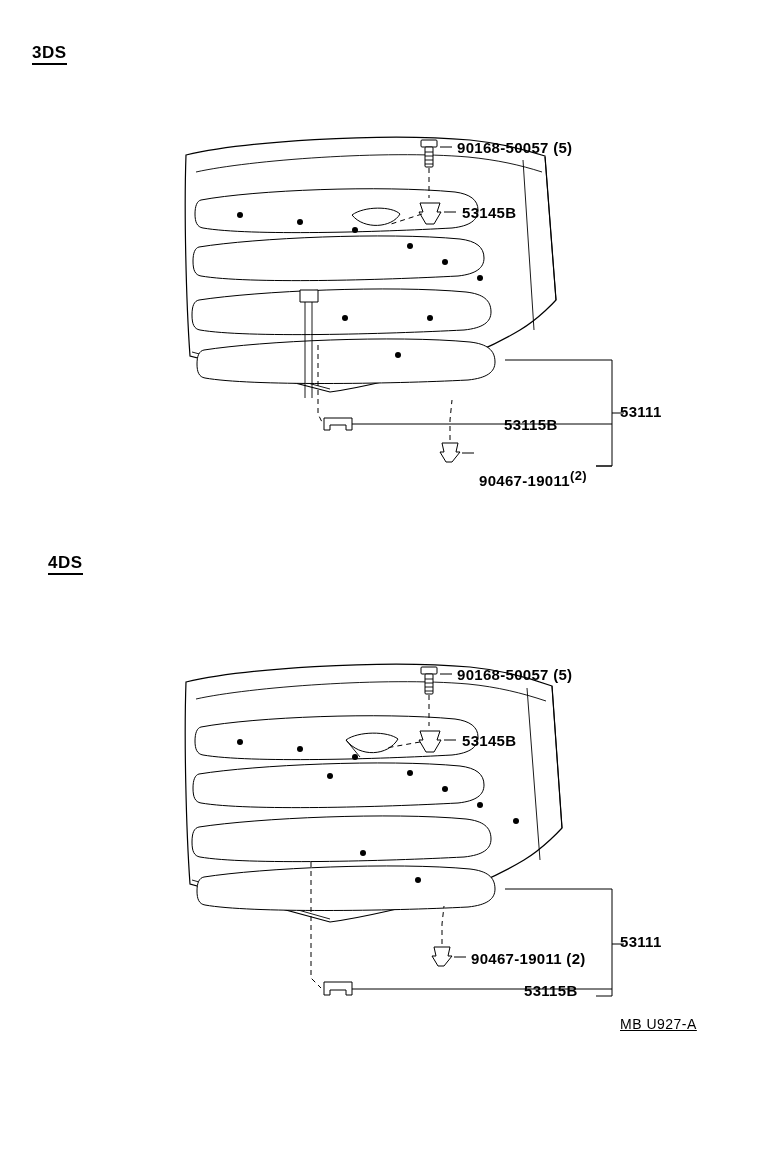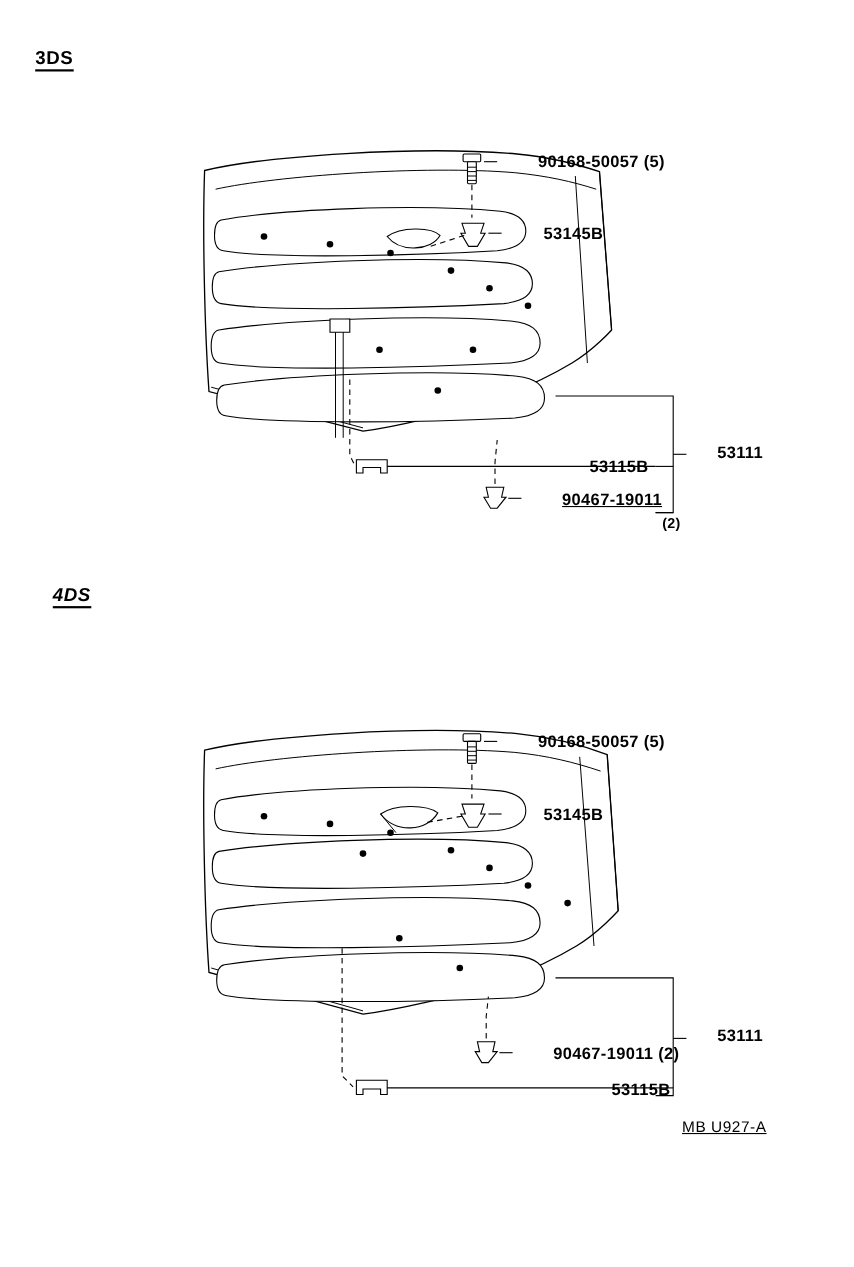--- a/index.html
+++ b/index.html
@@ -30,21 +30,20 @@
     padding-bottom: 1px;
     line-height: 18px;
   }
   .label {
     position: absolute;
     font-size: 15px;
     font-weight: bold;
     letter-spacing: 0.3px;
     white-space: nowrap;
     line-height: 16px;
-    margin-left: 32px;
   }
   .label.small {
     font-size: 13px;
     font-weight: bold;
   }
   .footer-code {
     position: absolute;
     font-size: 14px;
     letter-spacing: 0.5px;
     white-space: nowrap;
@@ -146,27 +145,27 @@
     <path class="ln" d="M596,424 L612,424"></path>
     <path class="ln" d="M596,466 L612,466"></path>
   </svg>
 
   <div class="label" style="left:457px; top:140px;">90168-50057  (5)</div>
 
   <div class="label" style="left:462px; top:205px;">53145B</div>
 
   <div class="label" style="left:504px; top:417px;">53115B</div>
 
-  <div class="label" style="left:479px; top:447px;text-decoration:underline;">90467-19011</div>
+  <div class="label" style="left:479px; top:473px;">90467-19011</div>
 
   <div class="label small" style="left:570px; top:468px;">(2)</div>
 
   <div class="label" style="left:620px; top:404px;">53111</div>
 
-  <div class="section-heading" style="left:48px; top:532px;font-style:italic;">4DS</div>
+  <div class="section-heading" style="left:48px; top:554px;">4DS</div>
 
   <svg width="776" height="1152">
 
     <path class="part-fill" d="M186,682 C240,669 380,659 470,667 C500,670 525,676 552,686
              L562,828 C562,828 544,848 524,860
              C504,872 474,886 444,896
              C414,906 360,918 330,922
              L190,884
              C186,828 184,737 186,682 Z"></path>
     <path class="ln-thin" d="M196,699 C250,687 385,677 468,684 C498,687 522,693 546,701"></path>

